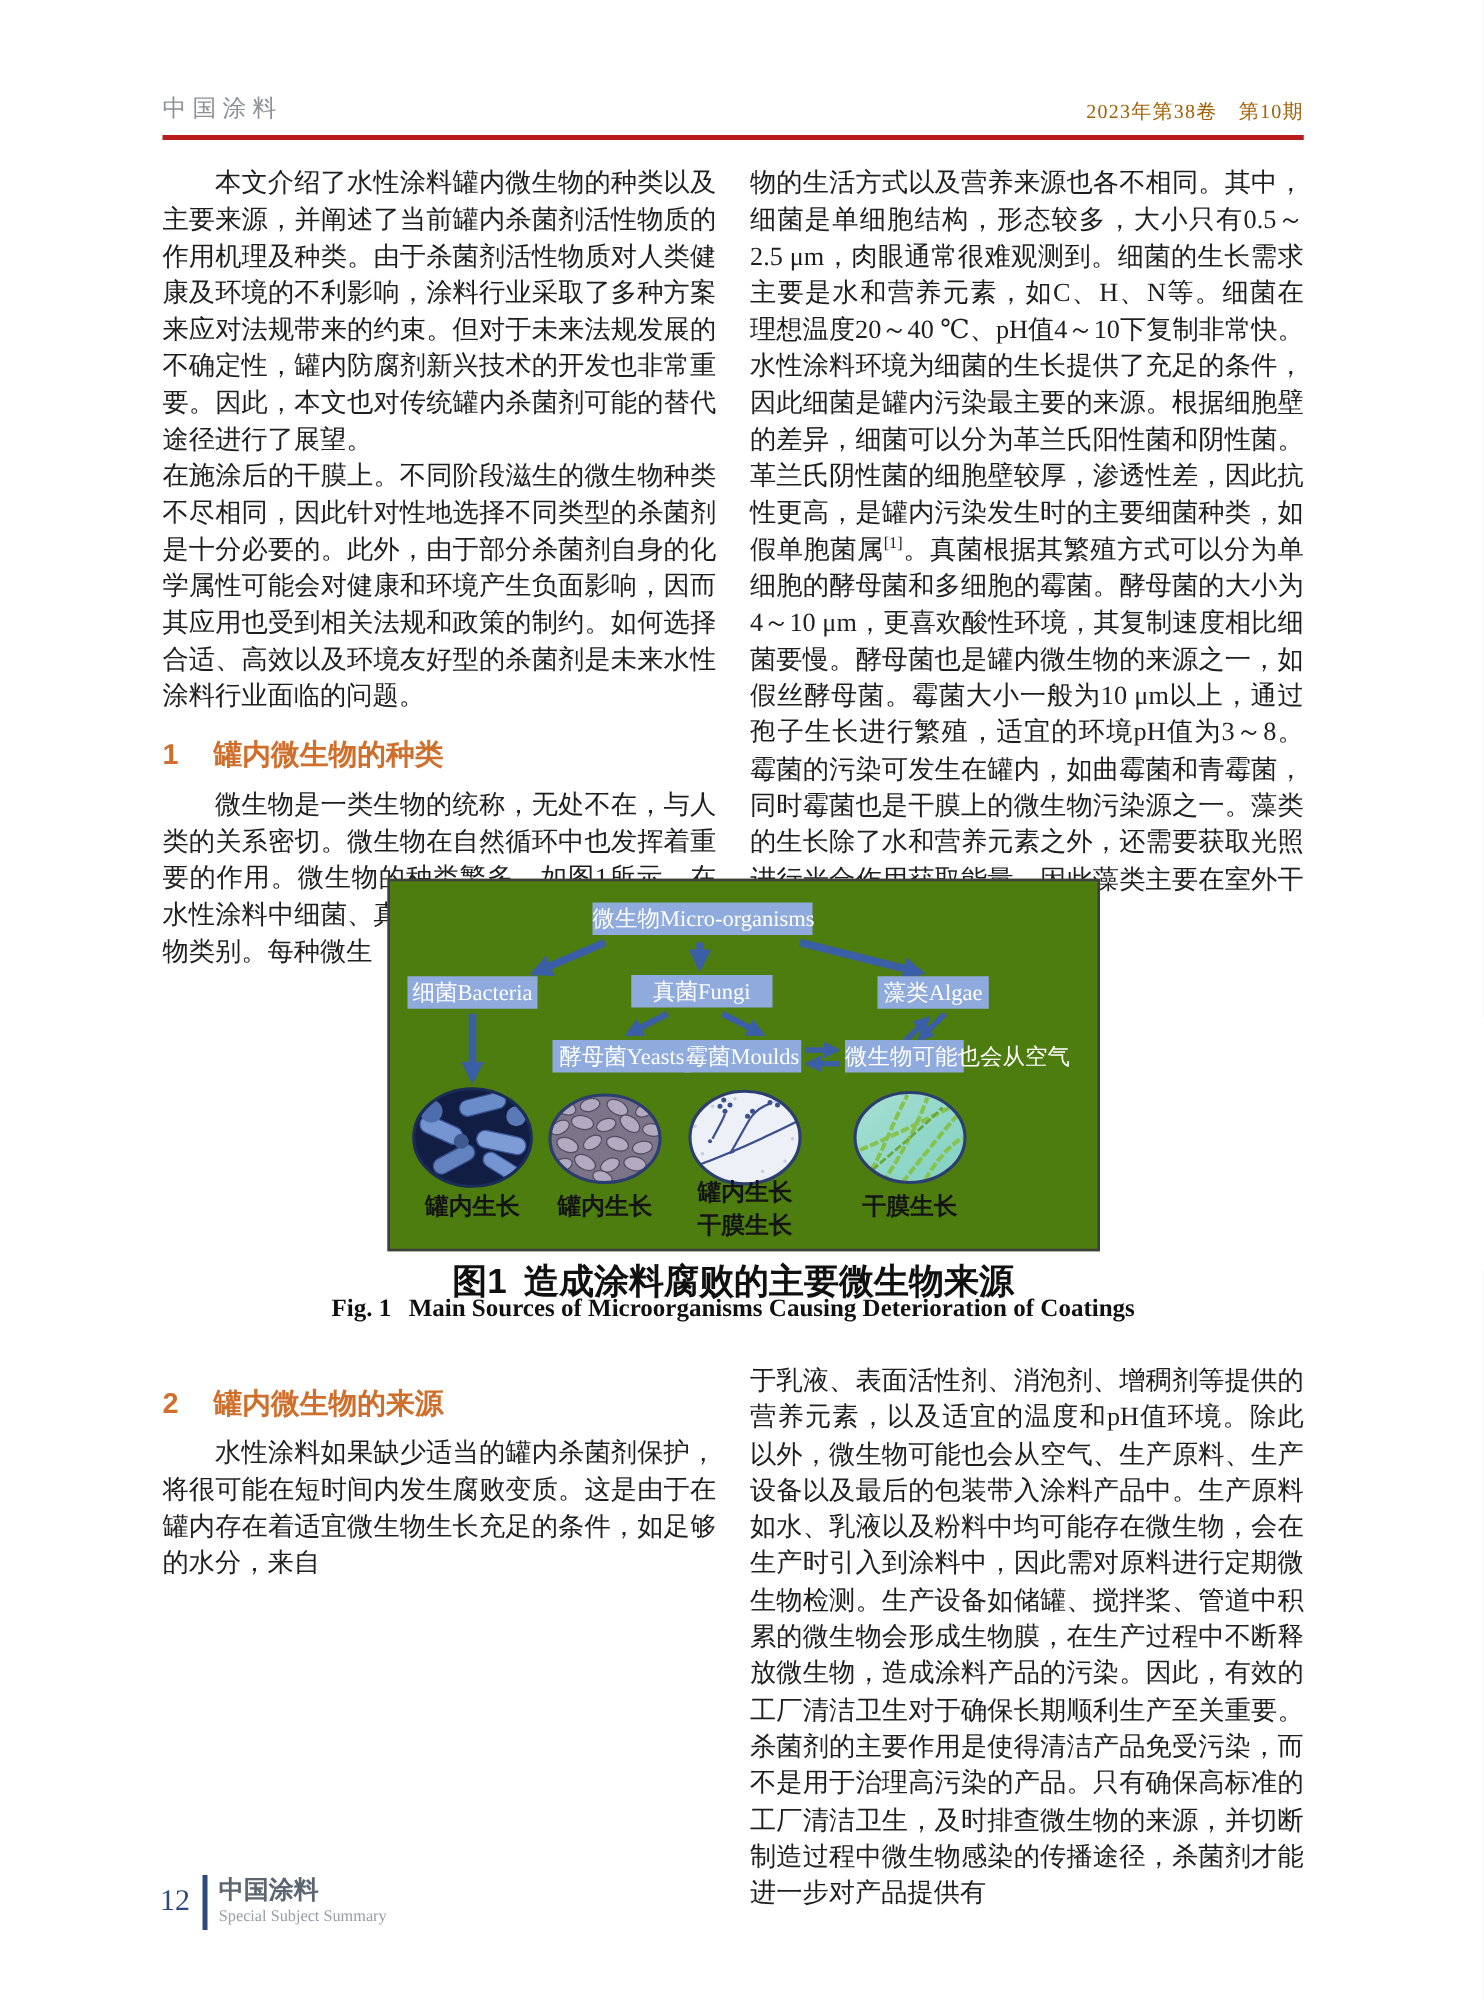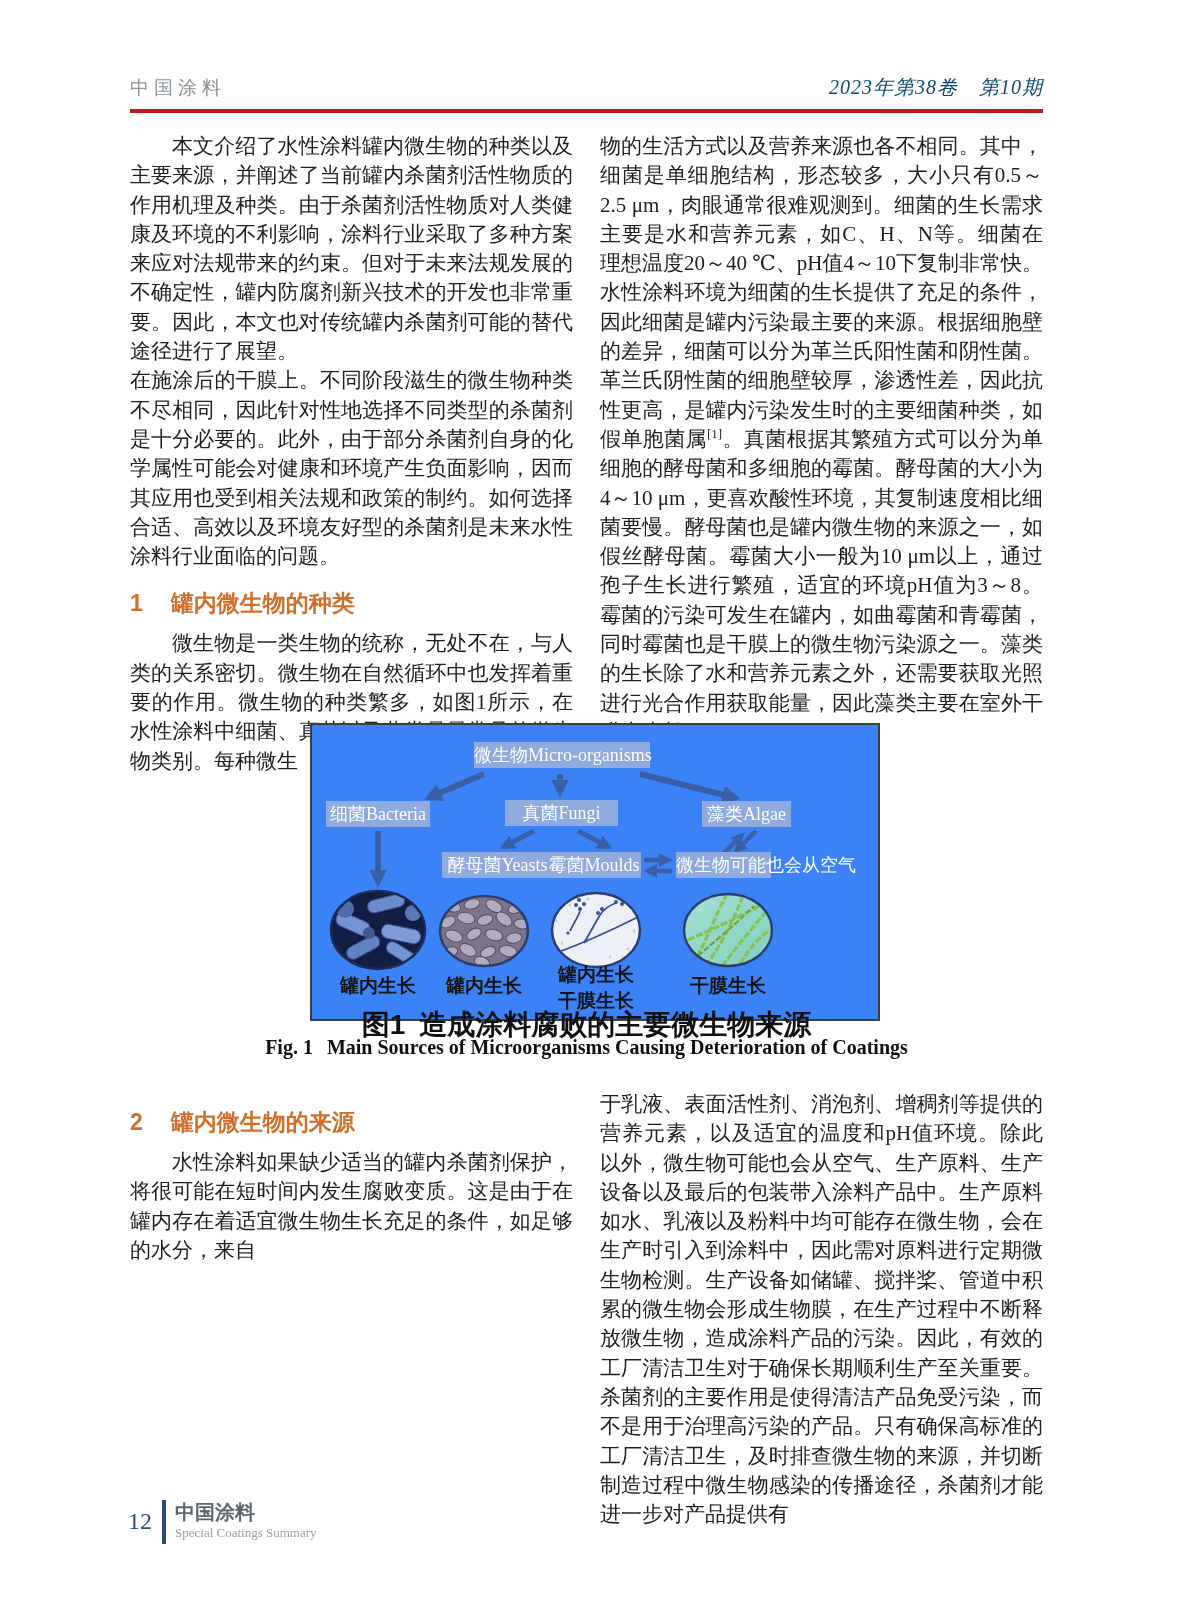--- a/index.html
+++ b/index.html
@@ -2,35 +2,35 @@
 <html><head>
 <meta charset="utf-8">
 <style>
   html,body{margin:0;padding:0;background:#e9e9e9;}
   .page{position:relative;width:1187px;height:1600px;background:#ffffff;margin:0 auto;overflow:hidden;
         font-family:"Liberation Serif","DejaVu Serif",serif;}
   
   .page-header{position:absolute;left:130px;width:913px;top:74px;display:flex;justify-content:space-between;
     align-items:flex-end;padding-bottom:8px;border-bottom:4px solid #b91c1c;}
   .journal-name{font-size:19px;color:#8b9197;letter-spacing:5px;}
-  .issue-info{font-size:20px;color:#0c4a6e;letter-spacing:1px;font-style:italic;}
+  .issue-info{font-size:16px;color:#a16207;letter-spacing:1px;}
   
   .col{position:absolute;width:443px;}
   .col-lt{left:130px;top:132px;}
   .col-rt{left:600px;top:132px;}
   .col-lb{left:130px;top:1090px;}
   .col-rb{left:600px;top:1090px;}
   p.body{font-size:21px;line-height:29.3px;text-align:justify;color:#1e1e1e;margin:0;}
   .indent{text-indent:2em;}
   sup.ref{font-size:13px;line-height:0;}
   h2.section{margin:17px 0 10px 0;font-size:23px;color:#cf6f2b;font-weight:bold;
     font-family:"Liberation Sans","DejaVu Sans",sans-serif;}
   h2.section .num{margin-right:28px;}
   
-  .figure-box{position:absolute;left:310px;top:703px;width:566px;height:294px;border:2px solid #3e3e3e;background:#3b82f6;margin-top:20px;}
+  .figure-box{position:absolute;left:310px;top:703px;width:566px;height:294px;border:2px solid #3e3e3e;background:#4d7c0f;}
   .fig-arrows{position:absolute;left:0;top:0;width:566px;height:294px;}
   .node{position:absolute;background:#8faadc;color:#ffffff;text-align:center;font-size:18px;line-height:26px;height:26px;white-space:nowrap;}
   .n-micro{left:162px;top:17px;width:176px;}
   .n-bacteria{left:14px;top:76px;width:104px;}
   .n-fungi{left:193px;top:75px;width:113px;}
   .n-algae{left:390px;top:76px;width:89px;}
   .n-yeasts{left:130px;top:127px;width:111px;}
   .n-moulds{left:235px;top:127px;width:94px;}
   .n-lichens{left:364px;top:127px;width:95px;}
   .micrograph{position:absolute;}
@@ -243,17 +243,17 @@
 
   <div class="col col-rb">
     <p class="body">于乳液、表面活性剂、消泡剂、增稠剂等提供的营养元素，以及适宜的温度和pH值环境。除此以外，微生物可能也会从空气、生产原料、生产设备以及最后的包装带入涂料产品中。生产原料如水、乳液以及粉料中均可能存在微生物，会在生产时引入到涂料中，因此需对原料进行定期微生物检测。生产设备如储罐、搅拌桨、管道中积累的微生物会形成生物膜，在生产过程中不断释放微生物，造成涂料产品的污染。因此，有效的工厂清洁卫生对于确保长期顺利生产至关重要。杀菌剂的主要作用是使得清洁产品免受污染，而不是用于治理高污染的产品。只有确保高标准的工厂清洁卫生，及时排查微生物的来源，并切断制造过程中微生物感染的传播途径，杀菌剂才能进一步对产品提供有</p>
   </div>
 
   <div class="page-footer">
     <span class="page-number">12</span>
     <span class="footer-bar"></span>
     <span>
       <div class="footer-col-zh">中国涂料</div>
-      <div class="footer-col-en">Special Coatings Summary</div>
+      <div class="footer-col-en">Special Subject Summary</div>
     </span>
   </div>
 
 </div>
 
 </body></html>

